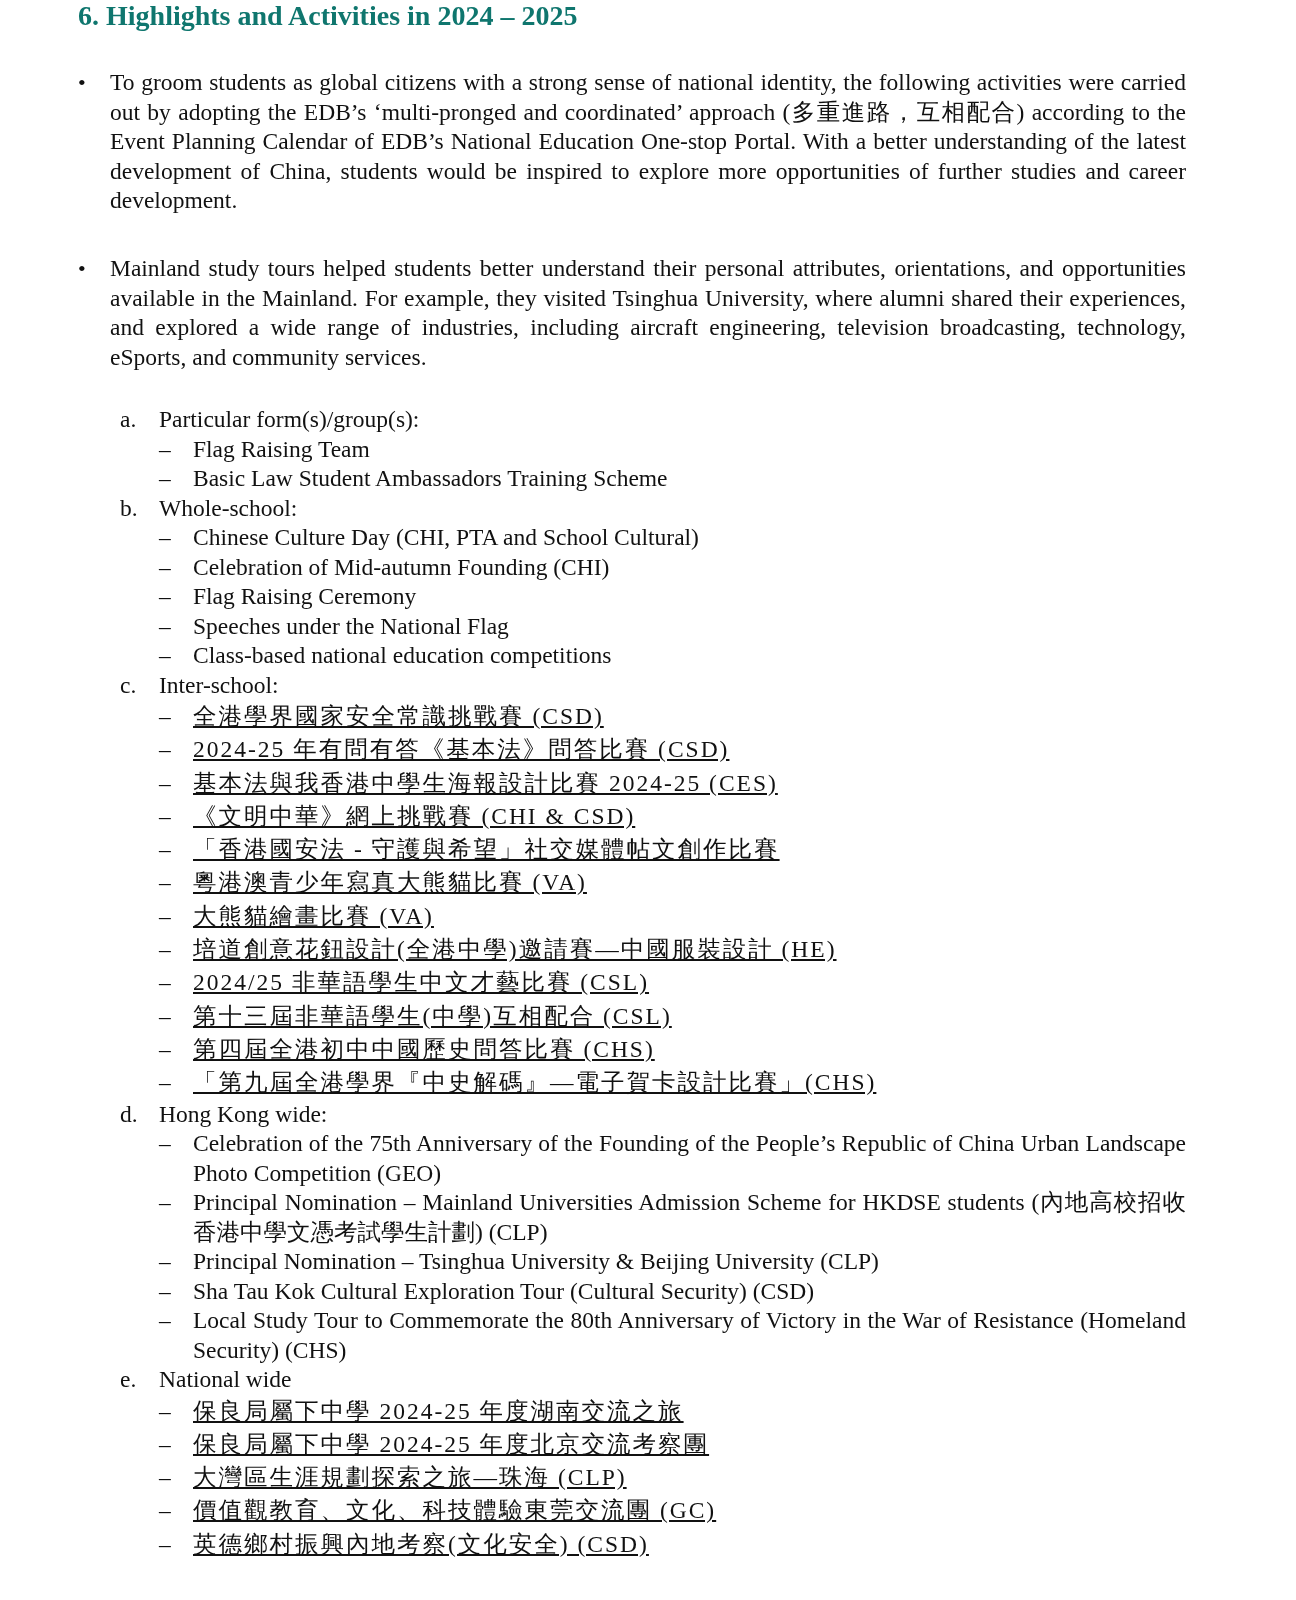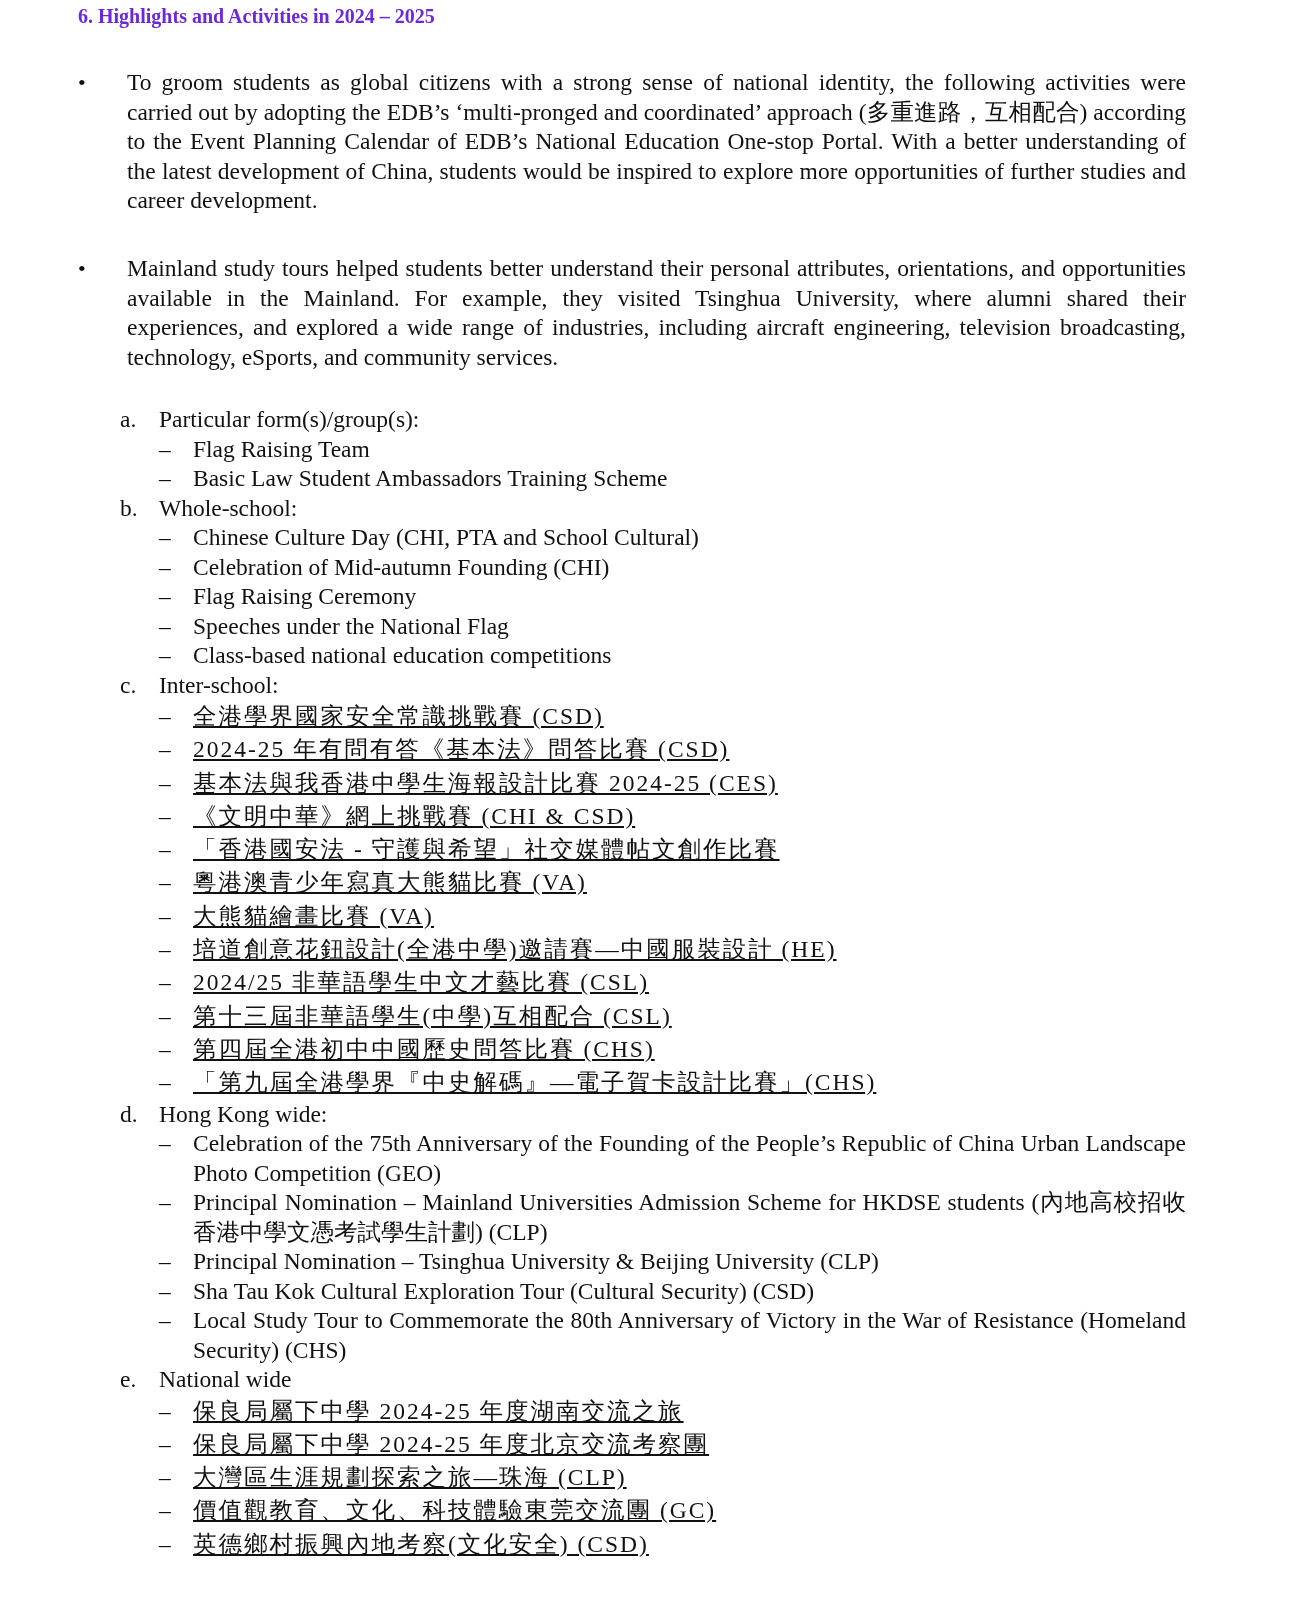--- a/index.html
+++ b/index.html
@@ -19,42 +19,42 @@
       position: absolute;
       left: 0;
       top: 0;
       width: 1296px;
       height: 1600px;
     }
     .section-title {
       position: absolute;
       left: 78px;
       top: 0px;
-      font-size: 20px;
+      font-size: 28px;
       font-weight: bold;
       line-height: 32px;
       margin: 0;
-      color: #6d28d9;
+      color: #0f766e;
     }
     .bullet-para {
       position: absolute;
       left: 78px;
       width: 1108px;
       font-size: 23.5px;
       line-height: 29.5px;
     }
     .bullet-para .dot {
       position: absolute;
       left: 0;
       top: 0;
       width: 32px;
       font-size: 22px;
     }
     .bullet-para .text {
-      margin-left: 49px;
+      margin-left: 32px;
       text-align: justify;
       text-align-last: left;
     }
     #bullet-1 { top: 68px; }
     #bullet-2 { top: 254px; }
 
     .outline {
       position: absolute;
       left: 120px;
       top: 405px;

